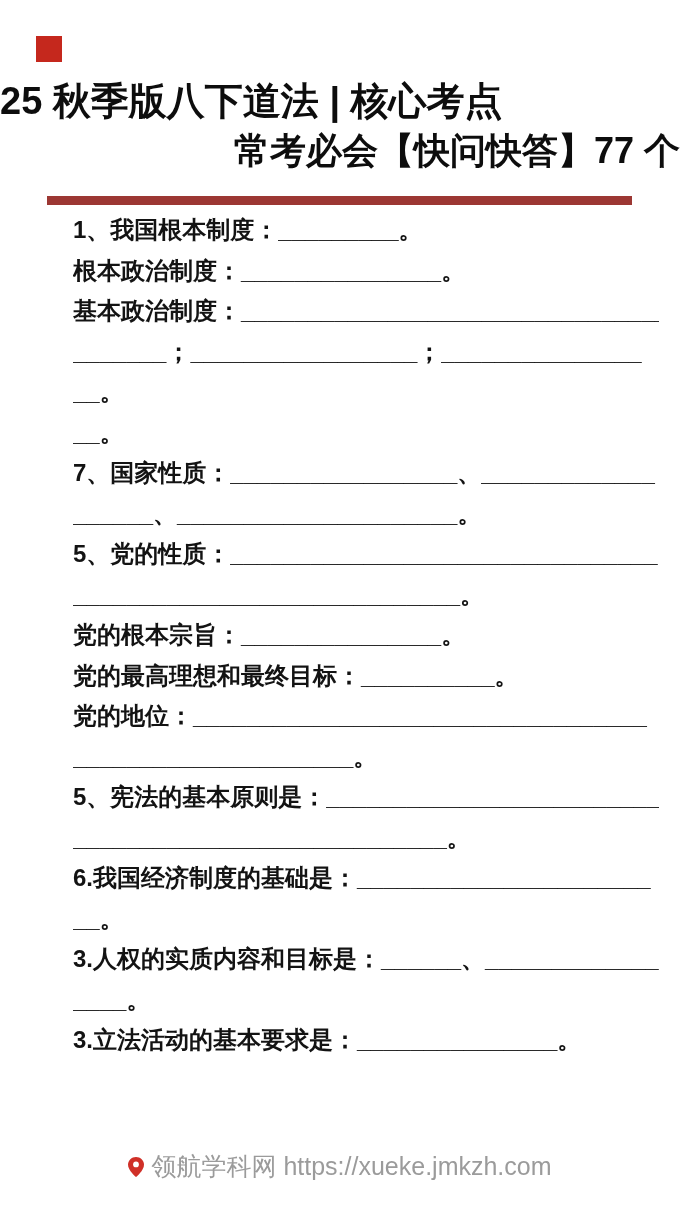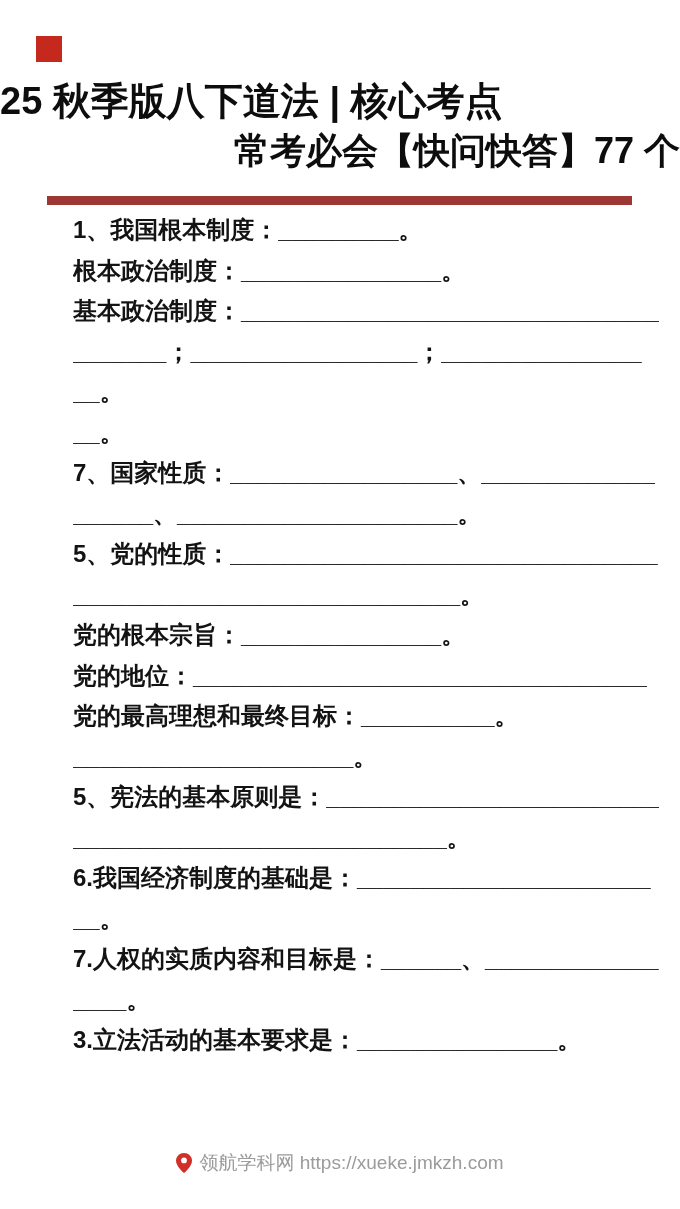--- a/index.html
+++ b/index.html
@@ -44,21 +44,21 @@
     white-space: pre; overflow: hidden;
     letter-spacing: 0px;
   }
 
   .footer {
     position: absolute; left: 0; right: 0; top: 1150px;
     display: flex; align-items: center; justify-content: center;
     gap: 7px;
   }
   .footer-text {
-    font-size: 19px; color: #9b9b9b; font-weight: 400;
+    font-size: 25px; color: #9b9b9b; font-weight: 400;
     white-space: pre;
   }
   .pin-icon { width: 16px; height: 20px; flex: 0 0 auto; }
 </style>
 </head>
 <body>
 
 <div class="page">
 
   <div class="corner-mark"></div>
@@ -73,28 +73,28 @@
     <div class="qline">根本政治制度：_______________。</div>
     <div class="qline">基本政治制度：________________________________</div>
     <div class="qline">_______；_________________；_______________</div>
     <div class="qline">__。</div>
     <div class="qline">__。</div>
     <div class="qline">7、国家性质：_________________、_____________</div>
     <div class="qline">______、_____________________。</div>
     <div class="qline">5、党的性质：________________________________</div>
     <div class="qline">_____________________________。</div>
     <div class="qline">党的根本宗旨：_______________。</div>
+    <div class="qline">党的最高理想和最终目标：__________。</div>
     <div class="qline">党的地位：__________________________________</div>
-    <div class="qline">党的最高理想和最终目标：__________。</div>
     <div class="qline">_____________________。</div>
     <div class="qline">5、宪法的基本原则是：_________________________</div>
     <div class="qline">____________________________。</div>
     <div class="qline">6.我国经济制度的基础是：______________________</div>
     <div class="qline">__。</div>
-    <div class="qline">7.人权的实质内容和目标是：______、_____________</div>
+    <div class="qline">3.人权的实质内容和目标是：______、_____________</div>
     <div class="qline">____。</div>
     <div class="qline">3.立法活动的基本要求是：_______________。</div>
   </div>
 
   <div class="footer">
     <svg class="pin-icon" viewBox="0 0 16 20" xmlns="http://www.w3.org/2000/svg">
       <path d="M8 0C3.58 0 0 3.43 0 7.66 0 13.4 8 20 8 20s8-6.6 8-12.34C16 3.43 12.42 0 8 0z" fill="#d03028"></path>
       <circle cx="8" cy="7.4" r="2.9" fill="#ffffff"></circle>
     </svg>
     <span class="footer-text">领航学科网 https://xueke.jmkzh.com</span>

